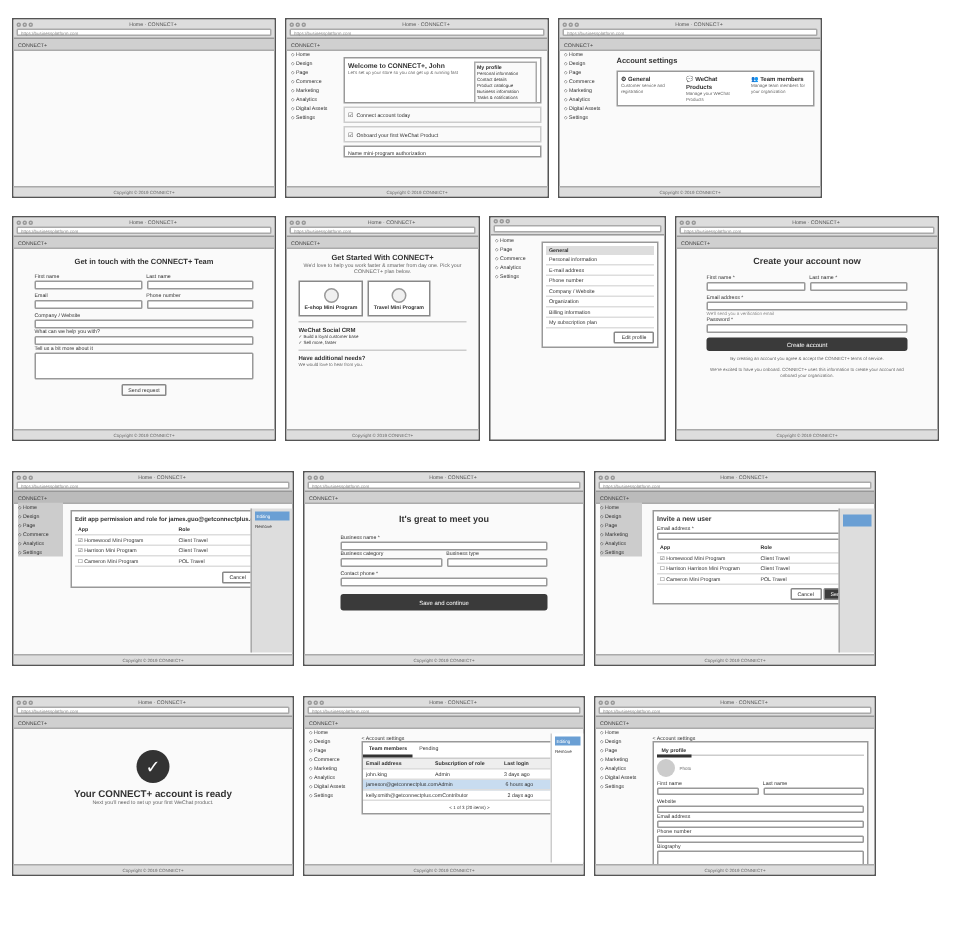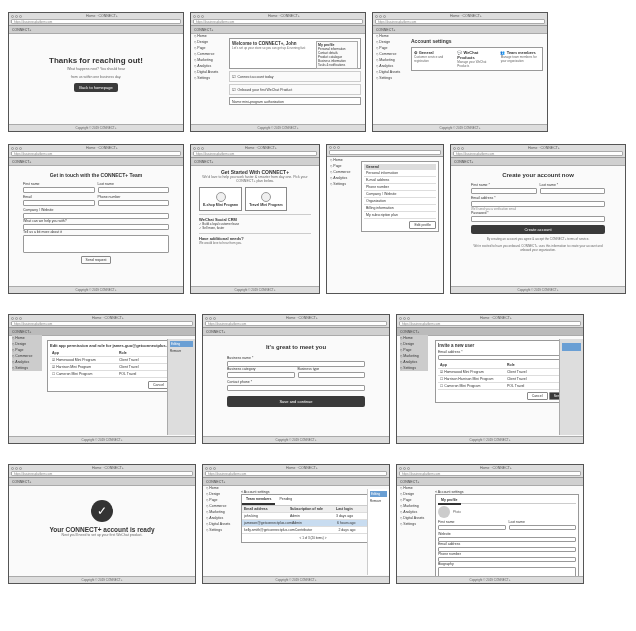--- a/index.html
+++ b/index.html
@@ -48,26 +48,20 @@
   <div class="chrome">
     <div class="chrome-top">
           <span class="dot"></span>
           <span class="dot"></span>
           <span class="dot"></span>
           <span class="win-title">Home · CONNECT+</span>
         </div>
     <div class="urlbar">https://businessplatform.com</div>
   </div>
   <div class="ribbon">CONNECT+</div>
-  <div class="content" style="text-align:center; padding-top:14px;">
-    <div class="h1">Thanks for reaching out!</div>
-    <div class="sub">What happens next? You should hear</div>
-    <div class="sub">from us within one business day.</div>
-    <span class="btn-dark">Back to homepage</span>
-  </div>
   <div class="footer">Copyright © 2019 CONNECT+</div>
 </div>
 
 <div class="wf w1">
   <div class="chrome">
         <div class="chrome-top">
           <span class="dot"></span>
           <span class="dot"></span>
           <span class="dot"></span>
           <span class="win-title">Home · CONNECT+</span>

